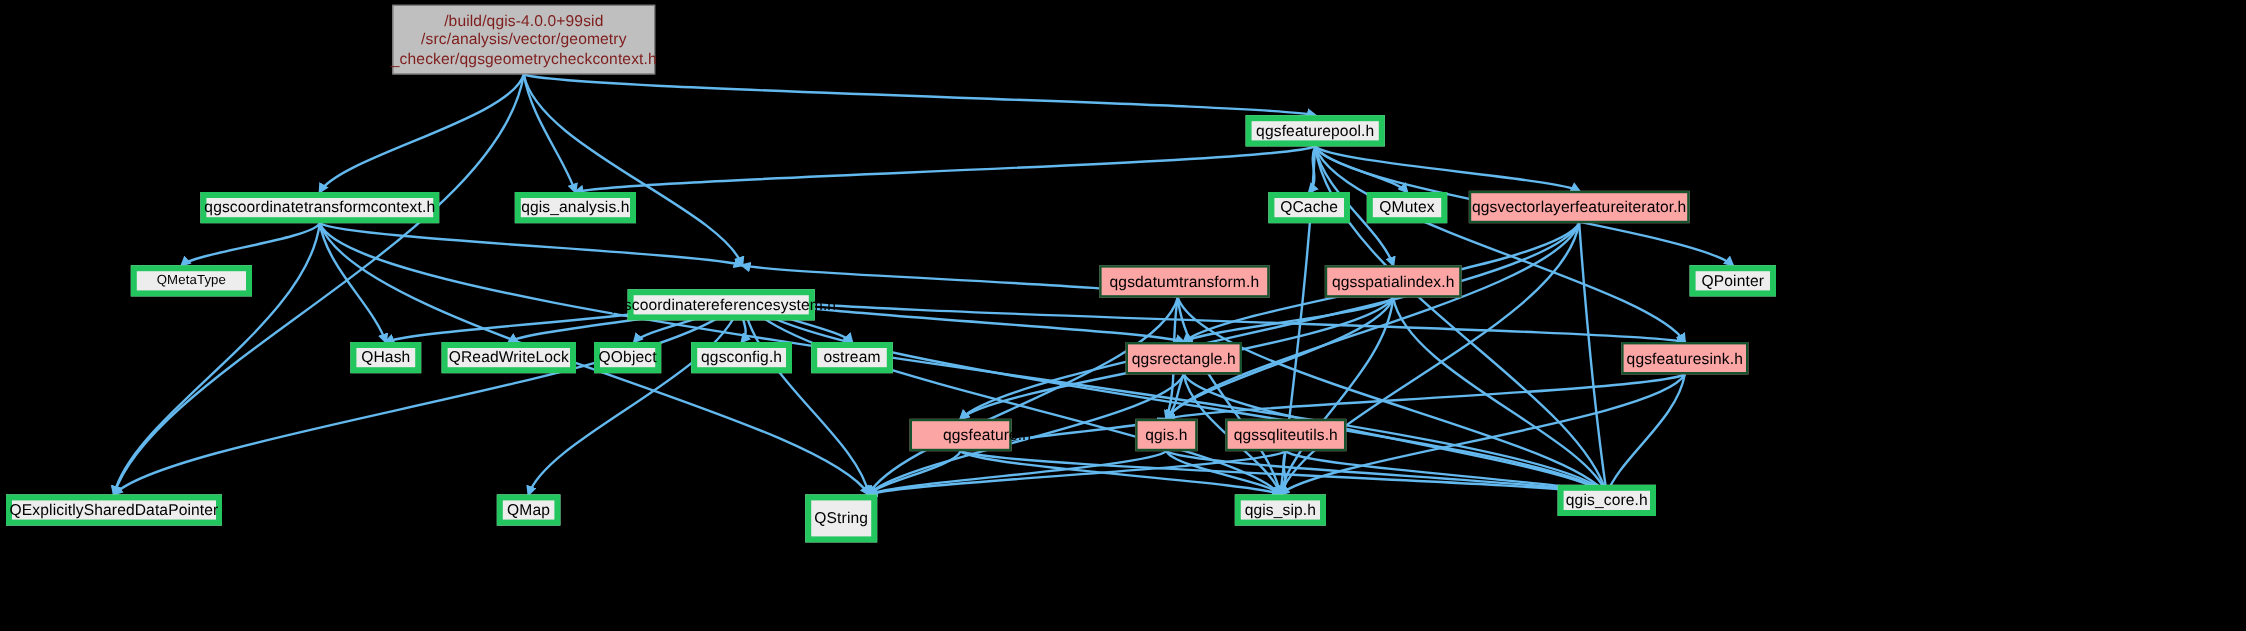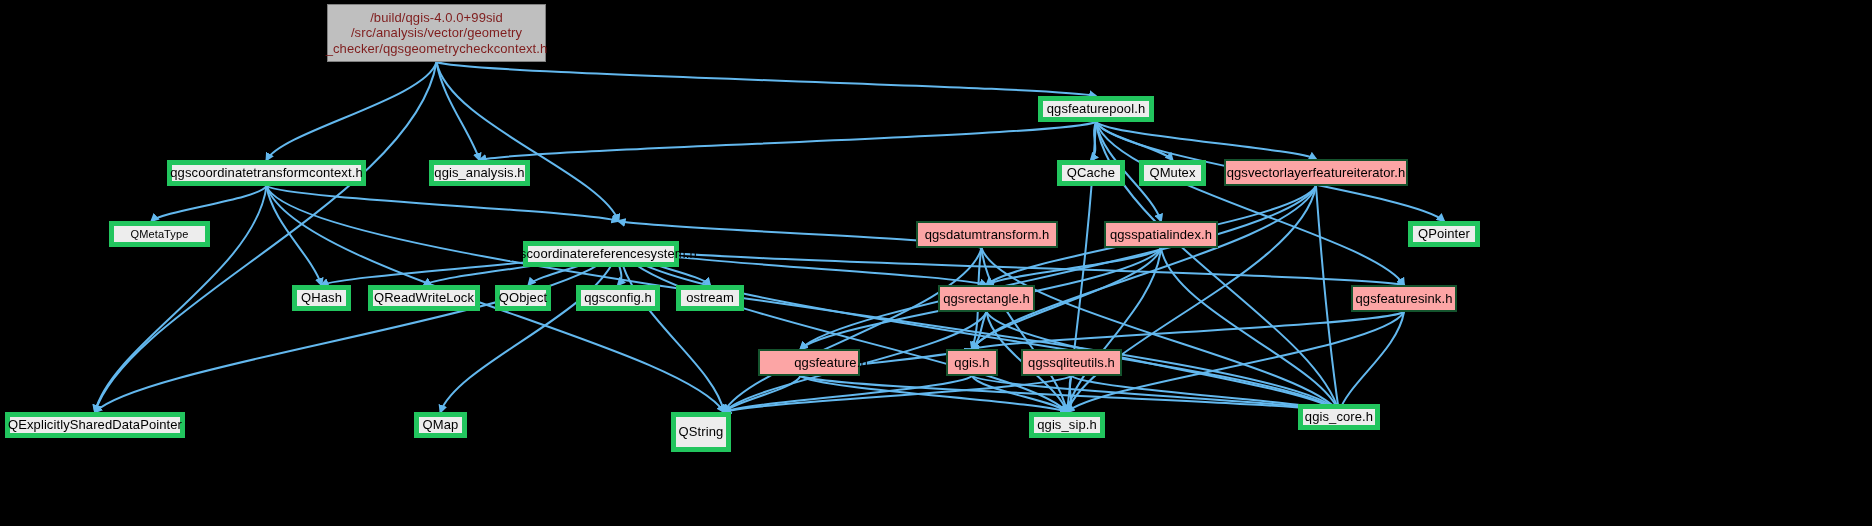--- a/index.html
+++ b/index.html
@@ -106,21 +106,21 @@
       <div class="node n-red" style="left: 916px; top: 221px; width: 142px; height: 27px; font-size: 13px;"><span class="lbl">qgsdatumtransform.h</span></div>
       <div class="node n-red" style="left: 1104px; top: 221px; width: 114px; height: 27px; font-size: 13px;"><span class="lbl">qgsspatialindex.h</span></div>
       <div class="node n-white" style="left: 1408px; top: 221px; width: 72px; height: 26px; font-size: 13px;"><span class="lbl">QPointer</span></div>
       <div class="node n-white" style="left: 292px; top: 285px; width: 59px; height: 26px; font-size: 13px;"><span class="lbl">QHash</span></div>
       <div class="node n-white" style="left: 368px; top: 285px; width: 112px; height: 26px; font-size: 13px;"><span class="lbl">QReadWriteLock</span></div>
       <div class="node n-white" style="left: 495px; top: 285px; width: 56px; height: 26px; font-size: 13px;"><span class="lbl">QObject</span></div>
       <div class="node n-white" style="left: 576px; top: 285px; width: 84px; height: 26px; font-size: 13px;"><span class="lbl">qgsconfig.h</span></div>
       <div class="node n-white" style="left: 676px; top: 285px; width: 68px; height: 26px; font-size: 13px;"><span class="lbl">ostream</span></div>
       <div class="node n-red" style="left: 938px; top: 285px; width: 97px; height: 27px; font-size: 13px;"><span class="lbl">qgsrectangle.h</span></div>
       <div class="node n-red" style="left: 1351px; top: 285px; width: 106px; height: 27px; font-size: 13px;"><span class="lbl">qgsfeaturesink.h</span></div>
-      <div class="node n-red" style="left: 758px; top: 349px; width: 102px; height: 27px; font-size: 13px; padding-left: 44px;"><span class="lbl">qgsfeature.h</span></div>
+      <div class="node n-red" style="left: 758px; top: 349px; width: 85px; height: 27px; font-size: 13px; padding-left: 44px;"><span class="lbl">qgsfeature.h</span></div>
       <div class="node n-red" style="left: 946px; top: 349px; width: 52px; height: 27px; font-size: 13px;"><span class="lbl">qgis.h</span></div>
       <div class="node n-red" style="left: 1021px; top: 349px; width: 101px; height: 27px; font-size: 13px;"><span class="lbl">qgssqliteutils.h</span></div>
       <div class="node n-white" style="left: 5px; top: 412px; width: 180px; height: 26px; font-size: 13px;"><span class="lbl">QExplicitlySharedDataPointer</span></div>
       <div class="node n-white" style="left: 414px; top: 412px; width: 53px; height: 26px; font-size: 13px;"><span class="lbl">QMap</span></div>
       <div class="node n-white" style="left: 671px; top: 412px; width: 60px; height: 40px; font-size: 13px;"><span class="lbl">QString</span></div>
       <div class="node n-white" style="left: 1029px; top: 412px; width: 76px; height: 26px; font-size: 13px;"><span class="lbl">qgis_sip.h</span></div>
       <div class="node n-white" style="left: 1298px; top: 404px; width: 82px; height: 26px; font-size: 13px;"><span class="lbl">qgis_core.h</span></div>
     </div>
 </div>
 

